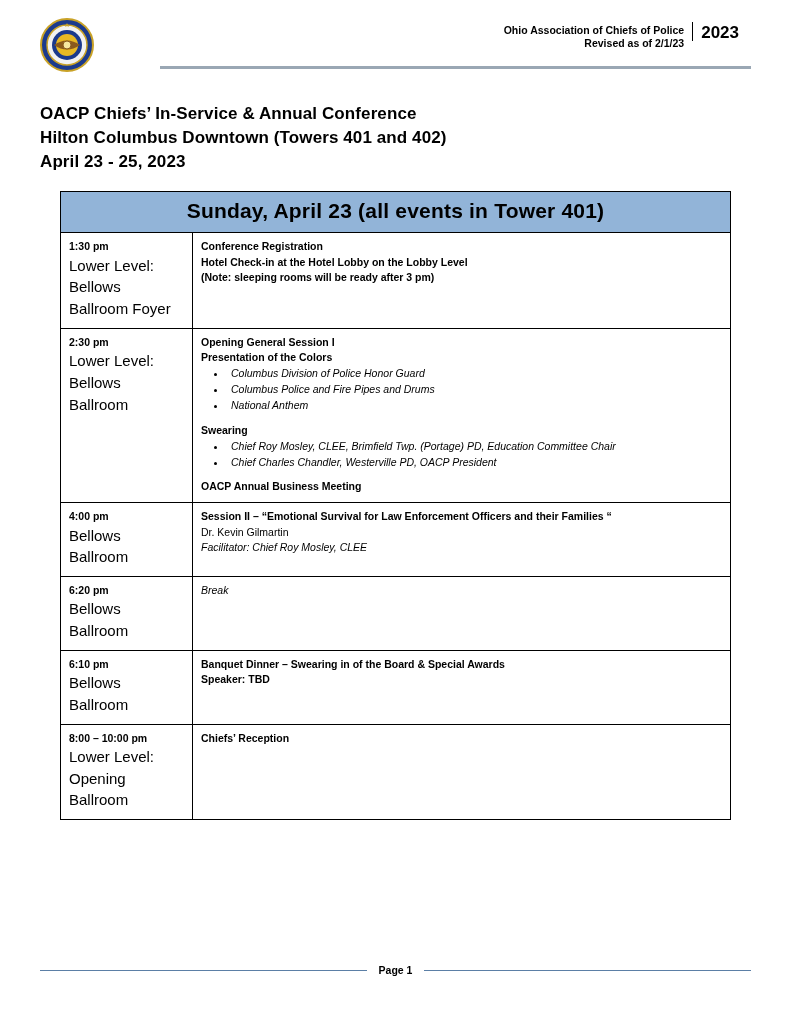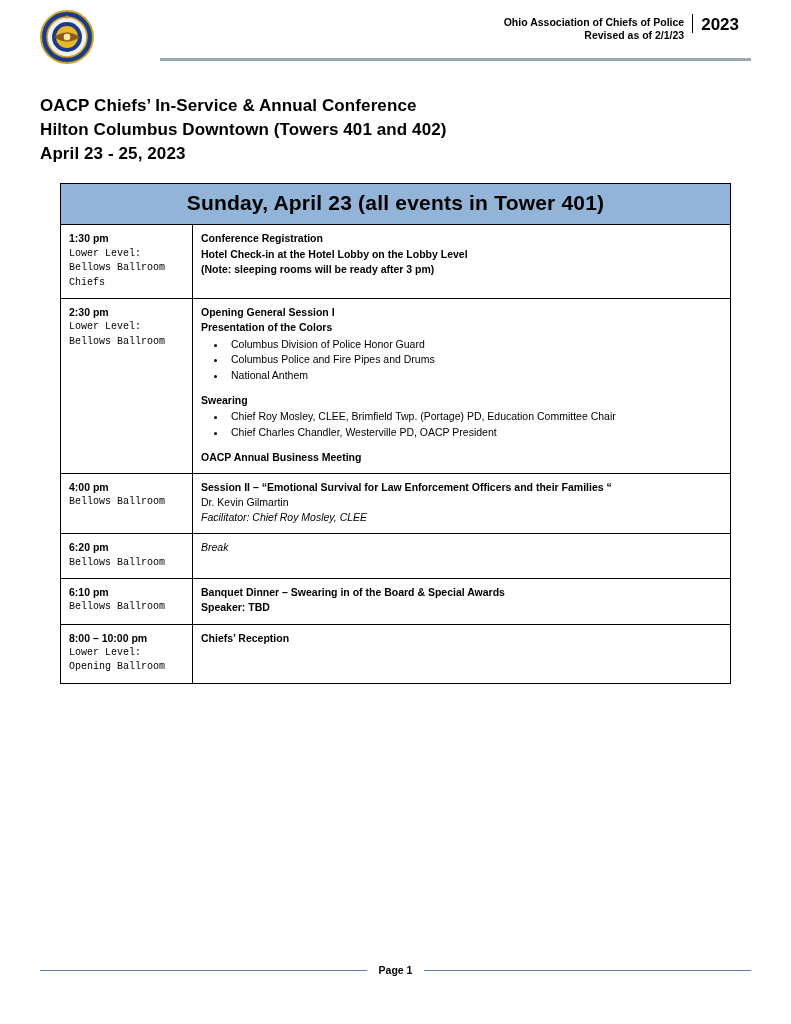--- a/index.html
+++ b/index.html
@@ -13,21 +13,21 @@
     font-family: "Liberation Sans", sans-serif;
     color: #000000;
     position: relative;
     overflow: hidden;
   }
   .page {
     width: 791px;
     height: 1024px;
     position: relative;
     box-sizing: border-box;
-    padding: 0 40px;
+    padding: 8px 40px;
     border-radius: 13px;
   }
 
   
   .header {
     position: relative;
     height: 70px;
     padding-top: 12px;
   }
   .seal {
@@ -108,41 +108,41 @@
   }
   .col-time { width: 132px; }
   .col-desc { width: 538px; }
 
   .time-line {
     font-size: 10.5px;
     font-weight: bold;
     line-height: 1.45;
   }
   .loc-line {
-    font-size: 10px;
+    font-size: 15px;
     line-height: 1.45;
-    font-family: Liberation Mono, monospace;
   }
 
   .desc p {
     margin: 0;
     font-size: 10.5px;
     line-height: 1.45;
   }
   .desc .bold { font-weight: bold; }
   .desc .italic { font-style: italic; }
   .desc ul {
     margin: 1px 0 0 0;
     padding-left: 26px;
     list-style: disc;
   }
   .desc ul li {
     font-size: 10.5px;
     line-height: 1.5;
     padding-left: 4px;
+    font-style: italic;
   }
   .spacer { height: 9px; }
 
   
   .footer {
     position: absolute;
     left: 40px;
     right: 40px;
     bottom: 48px;
     display: flex;
@@ -202,21 +202,21 @@
     </colgroup>
     <tbody>
       <tr class="day-banner">
         <td colspan="2">Sunday, April 23 (all events in Tower 401)</td>
       </tr>
 
       <tr>
         <td>
           <div class="time-line">1:30 pm</div>
           <div class="loc-line">Lower Level:</div>
-          <div class="loc-line">Bellows Ballroom Chiefs</div>
+          <div class="loc-line">Bellows Ballroom Foyer</div>
         </td>
         <td class="desc">
           <p class="bold">Conference Registration</p>
           <p class="bold">Hotel Check-in at the Hotel Lobby on the Lobby Level</p>
           <p class="bold">(Note: sleeping rooms will be ready after 3 pm)</p>
         </td>
       </tr>
 
       <tr>
         <td>

